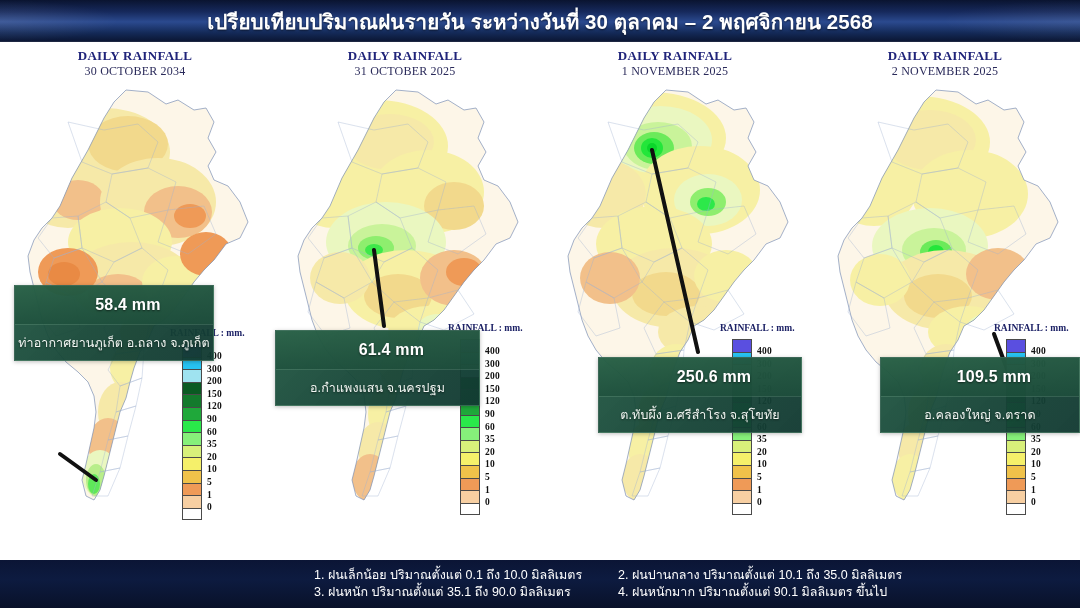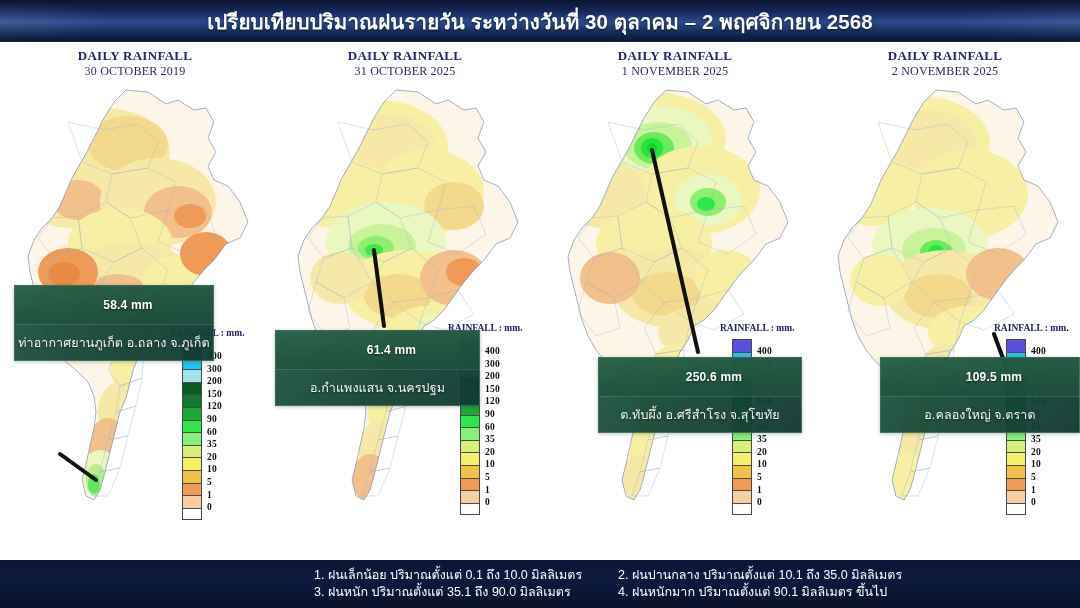--- a/index.html
+++ b/index.html
@@ -87,21 +87,21 @@
     position:absolute; z-index:30;
     background: linear-gradient(135deg, rgba(28,84,62,.93) 0%, rgba(22,70,55,.95) 45%, rgba(18,58,50,.96) 100%);
     border:1px solid rgba(120,170,140,.35);
     box-shadow: 0 1px 4px rgba(0,0,0,.25);
   }
   .callout-top{
     height:38px; display:flex; align-items:center; justify-content:center;
     background: linear-gradient(180deg, rgba(46,104,74,.55) 0%, rgba(30,80,60,.72) 100%);
   }
   .callout-value{
-    color:#ffffff; font-size:12px; font-weight:bold; letter-spacing:.2px;
+    color:#ffffff; font-size:16px; font-weight:bold; letter-spacing:.2px;
     text-shadow:0 1px 2px rgba(0,0,0,.55);
     transform: translateX(14px);
   }
   .callout-bottom{
     height:36px; display:flex; align-items:center; justify-content:center;
     border-top:1px solid rgba(140,190,160,.22);
   }
   .callout-place{
     color:#f2f7f3; font-size:12.5px; letter-spacing:.1px;
     text-shadow:0 1px 2px rgba(0,0,0,.5);
@@ -139,21 +139,21 @@
 <div id="root">
 
   <div class="header">
     <div class="header-title">เปรียบเทียบปริมาณฝนรายวัน ระหว่างวันที่ 30 ตุลาคม – 2 พฤศจิกายน 2568</div>
   </div>
 
   <div class="panels">
 
     <div class="panel">
       <div class="panel-title">DAILY RAINFALL</div>
-      <div class="panel-date">30 OCTOBER   2019</div>
+      <div class="panel-date">30 OCTOBER   2034</div>
       <div class="map-wrap">
         <svg class="map-svg" width="254" height="430" viewBox="0 0 254 430">
           <defs>
             <clipPath id="th1">
                 <path d="M118 8 L140 10 L158 22 L170 18 L186 28 L198 26 L206 40 L200 56 L208 70 L200 84 L206 98 L220 104 L232 120 L240 140 L232 156 L218 162 L206 178 L196 188 L186 200 L176 214 L166 228 L156 238 L146 244 L140 258 L132 270 L126 286 L122 300 L118 316 L112 330 L108 346 L104 362 L100 378 L96 394 L92 408 L86 418 L78 414 L74 398 L78 382 L82 364 L86 346 L88 330 L86 314 L80 300 L70 290 L58 280 L48 268 L40 254 L34 238 L30 222 L26 206 L22 190 L20 174 L26 158 L34 146 L44 136 L52 124 L58 110 L64 96 L72 82 L80 68 L88 52 L96 36 L106 20 Z"></path>
               </clipPath>
           </defs>
           <g clip-path="url(#th1)">
             <rect x="0" y="0" width="254" height="430" fill="#fdf6e8"></rect>
             <ellipse cx="96" cy="70" rx="66" ry="44" fill="#f6e9a8"></ellipse>

